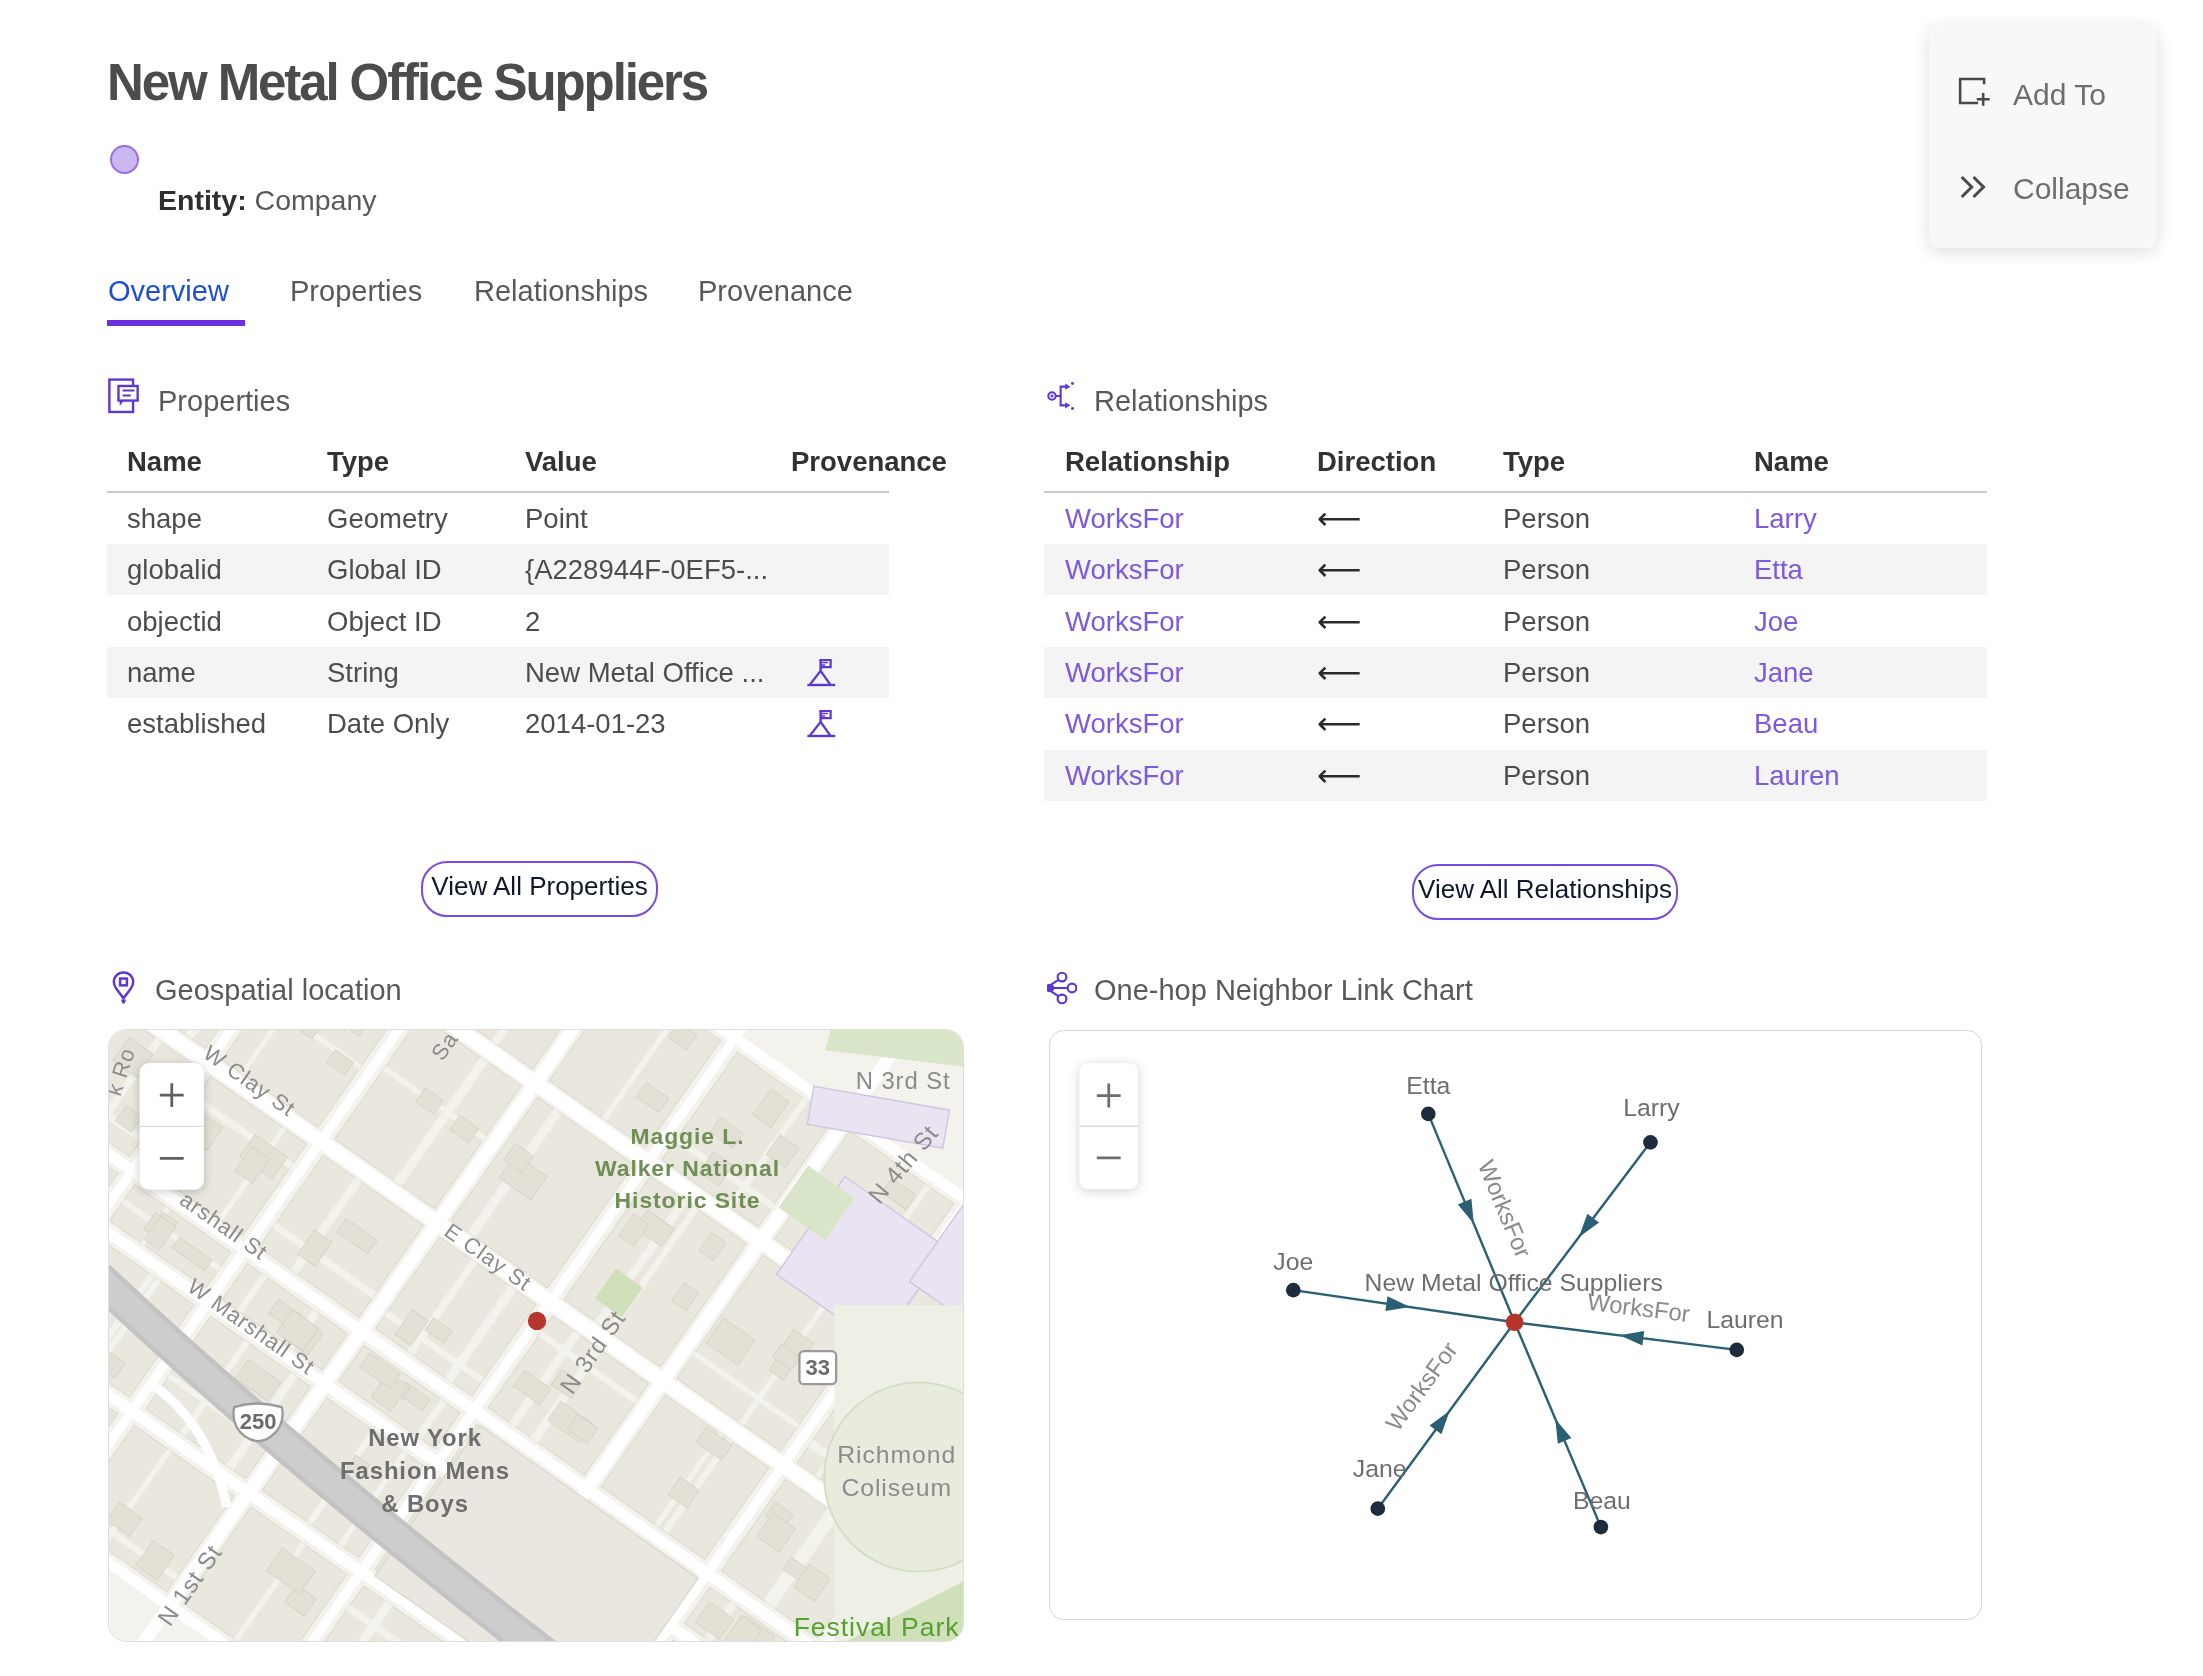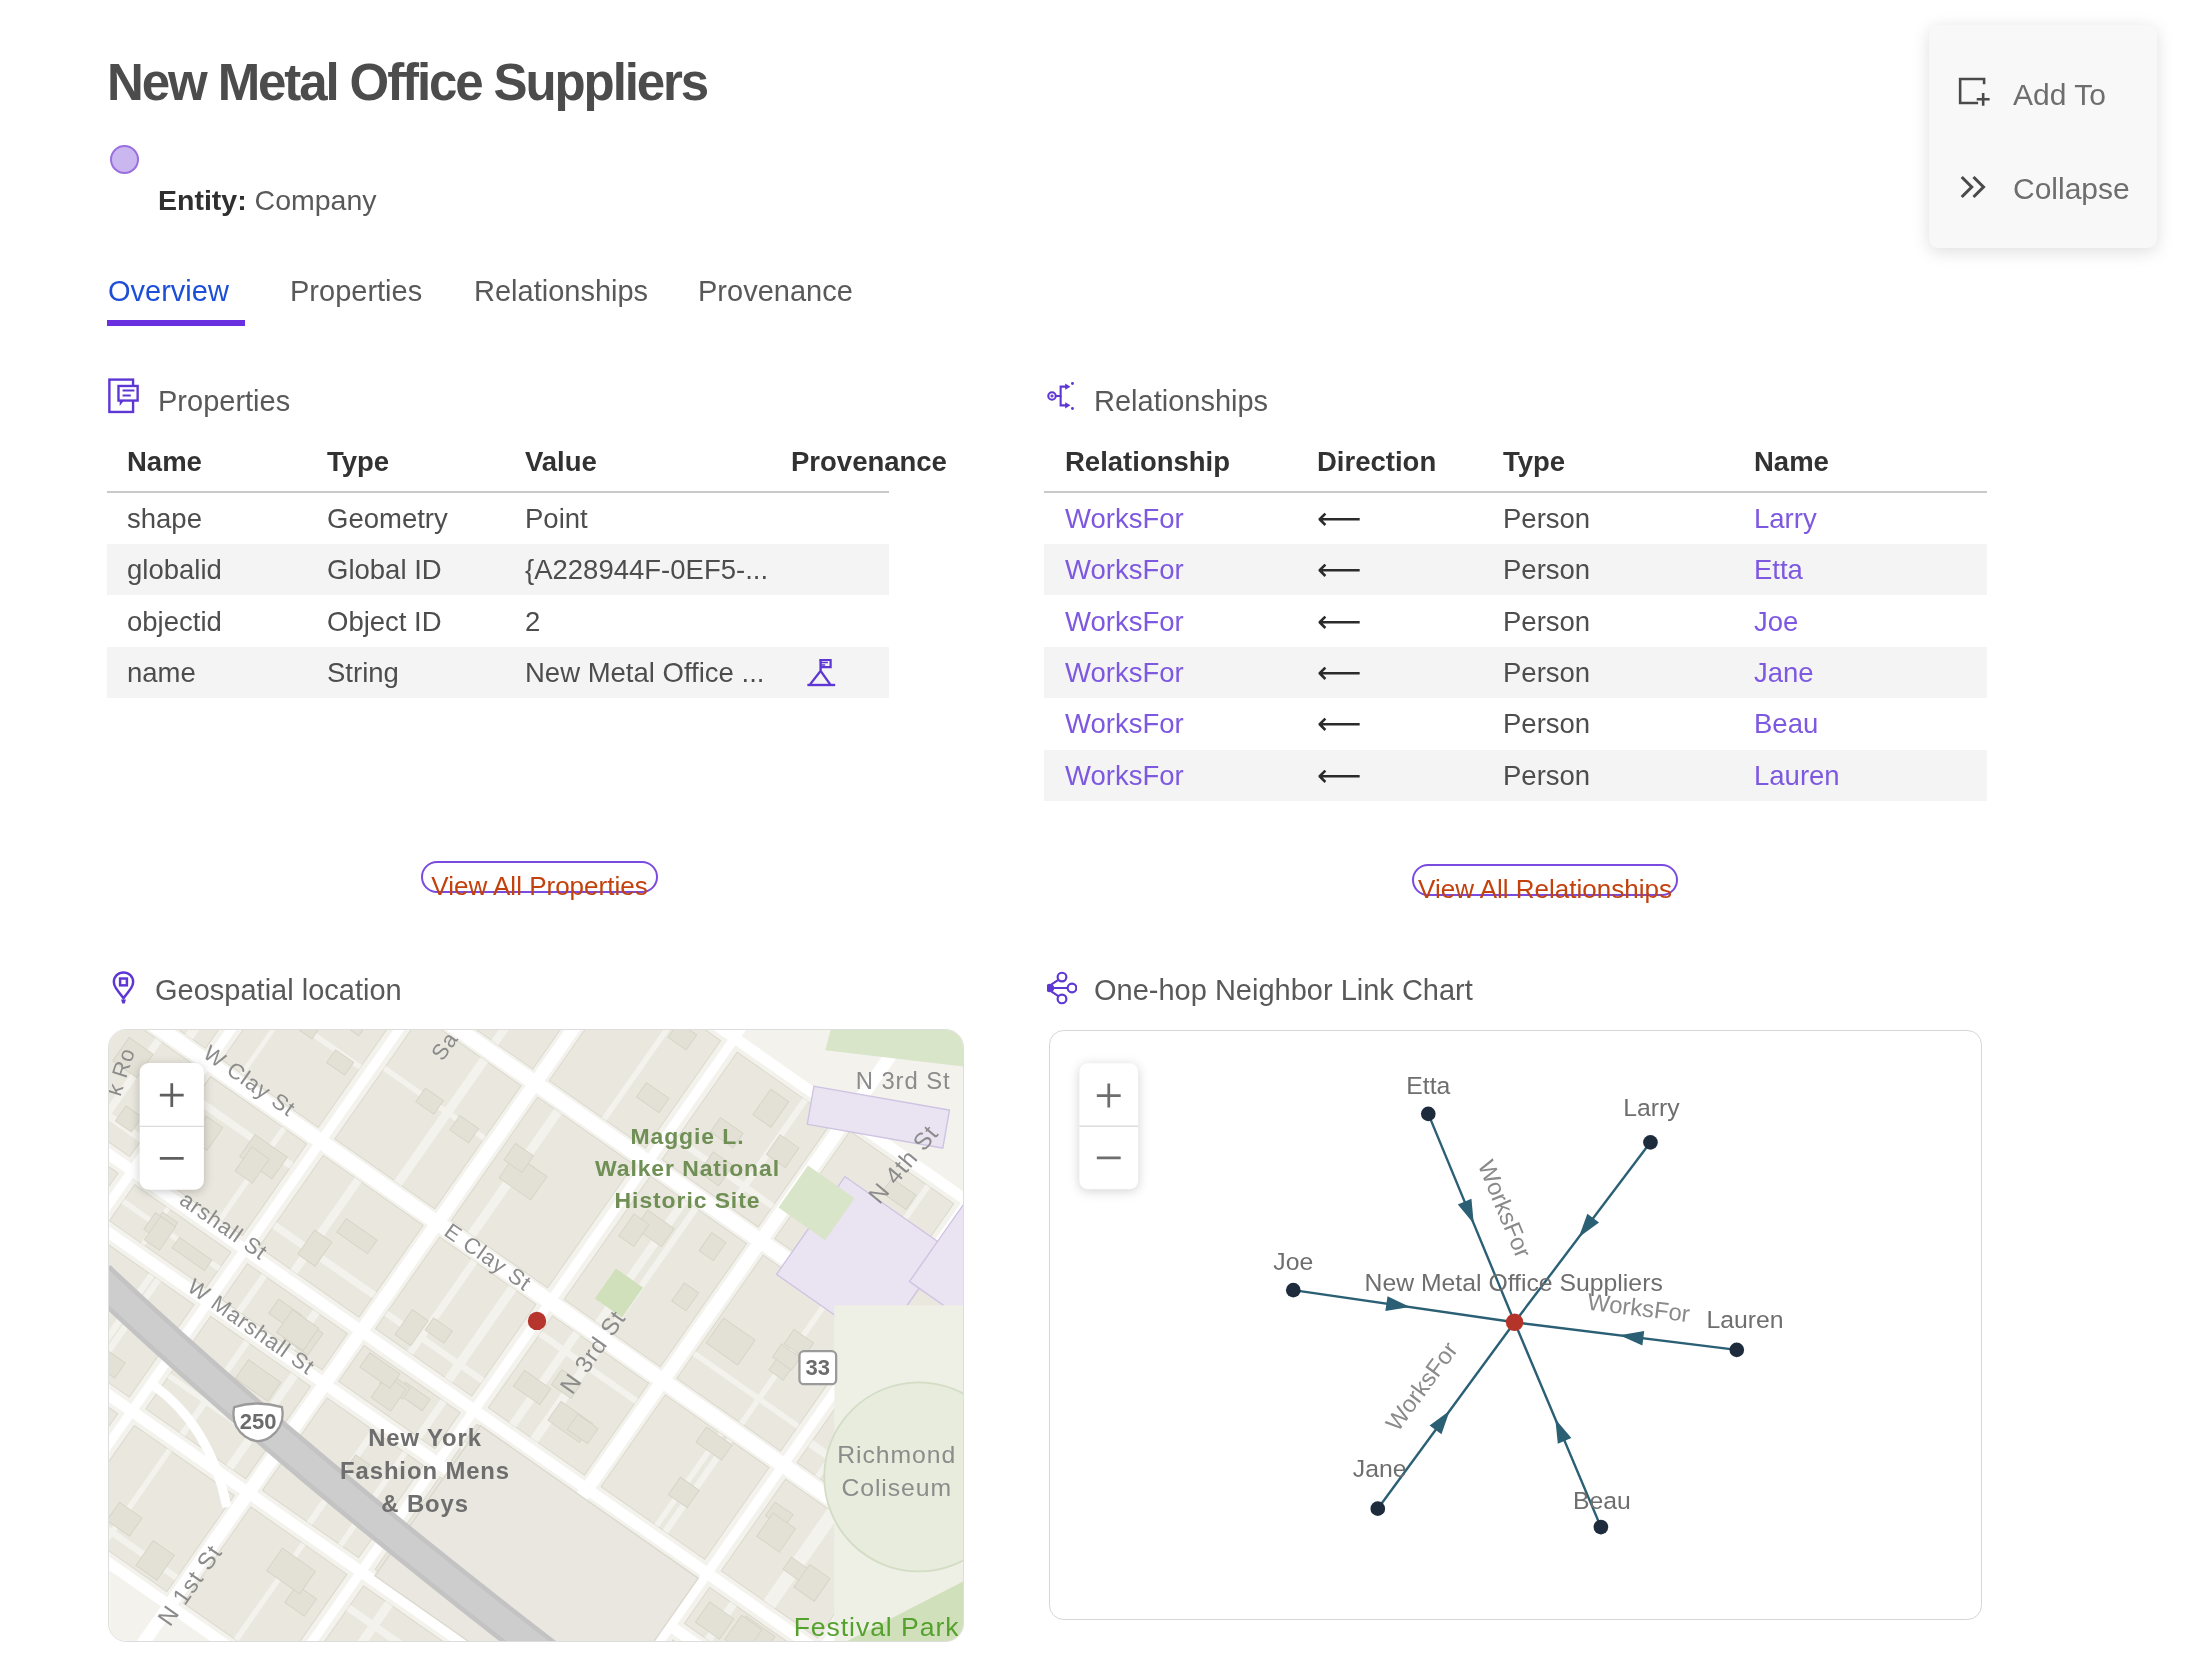--- a/index.html
+++ b/index.html
@@ -2,21 +2,21 @@
 <html style="font-size:14.7px"><head><meta charset="utf-8">
 <style>
 * { margin:0; padding:0; box-sizing:border-box; }
 body { width:2204px; height:1677px; background:#ffffff; font-family:"Liberation Sans", sans-serif; position:relative; overflow:hidden; }
 .abs { position:absolute; }
 .sechead { position:absolute; font-size:29px; color:#595959; }
 .thead { position:absolute; top:13px; height:37px; font-size:27.5px; font-weight:bold; color:#323232; white-space:nowrap; }
 .hline { position:absolute; left:0; right:0; top:58px; height:1.8px; background:#c9c9c9; }
 .trow { position:absolute; left:0; right:0; height:51px; }
 .trow span { position:absolute; top:0; height:51px; line-height:51px; font-size:27.5px; color:#4d4d4d; white-space:nowrap; }
-.pillbtn { position:absolute; border:2.3px solid #7a4be0; border-radius:26px; color:#c2410c; font-size:26px; height:32px; line-height:46px; text-align:center; background:#fff; white-space:nowrap; }
+.pillbtn { position:absolute; border:2.3px solid #7a4be0; border-radius:26px; color:#0f172a; font-size:26px; height:56px; line-height:46px; text-align:center; background:#fff; white-space:nowrap; }
 </style></head>
 <body>
 
 <div class="abs" style="left:107px;top:53px;font-size:51px;font-weight:bold;color:#4c4c4c;letter-spacing:-2.1px;">New Metal Office Suppliers</div>
 
 <div class="abs" style="left:110px;top:145px;width:29px;height:29px;border-radius:50%;background:#cbb7f0;border:2.8px solid #9a6fe0;"></div>
 <div class="abs" style="left:158px;top:146px;font-size:28.5px;line-height:28.5px;margin-top:40px;"><b style="color:#2f2f2f">Entity:</b> <span style="color:#595959">Company</span></div>
 
 <div class="abs" style="left:1929px;top:25px;width:228px;height:223px;background:#f8f8f8;border-radius:9.2px;box-shadow:0 3.7px 16.5px rgba(0,0,0,0.13);"></div>
 <div class="abs" style="left:1956px;top:74px;"><svg width="35" height="35" viewBox="0 0 38 38">
@@ -60,20 +60,34 @@
     </div>
     <div class="trow" style="top:163px;">
       <span style="left:20px">objectid</span>
       <span style="left:220px">Object ID</span>
       <span style="left:418px">2</span>
     </div>
     <div class="trow" style="top:214px;background:#f4f4f4;">
       <span style="left:20px">name</span>
       <span style="left:220px">String</span>
       <span style="left:418px">New Metal Office ...</span>
+      <span style="left:699px;width:31px;height:51px;">
+        <svg width="31" height="31" viewBox="0 0 34 34" style="position:absolute;left:0;top:10px">
+          <path d="M 1.5 30.7 L 32 30.7" fill="none" stroke="#5d36d4" stroke-width="2.6"></path>
+          <path d="M 4.5 30 L 16 15.2 L 16 2.5" fill="none" stroke="#5d36d4" stroke-width="2.6"></path>
+          <path d="M 16 15.2 L 26.5 30" fill="none" stroke="#5d36d4" stroke-width="2.6"></path>
+          <path d="M 14.8 3.3 L 27 3.3 L 27 11.2 L 16 11.2" fill="#ffffff" fill-opacity="0" stroke="#5d36d4" stroke-width="2.4"></path>
+          <path d="M 16 6.1 L 24 6.1 M 16 8.8 L 21 8.8" stroke="#5d36d4" stroke-width="1.7"></path>
+        </svg>
+      </span>
+    </div>
+    <div class="trow" style="top:265px;">
+      <span style="left:20px">established</span>
+      <span style="left:220px">Date Only</span>
+      <span style="left:418px">2014-01-23</span>
       <span style="left:699px;width:31px;height:51px;">
         <svg width="31" height="31" viewBox="0 0 34 34" style="position:absolute;left:0;top:10px">
           <path d="M 1.5 30.7 L 32 30.7" fill="none" stroke="#5d36d4" stroke-width="2.6"></path>
           <path d="M 4.5 30 L 16 15.2 L 16 2.5" fill="none" stroke="#5d36d4" stroke-width="2.6"></path>
           <path d="M 16 15.2 L 26.5 30" fill="none" stroke="#5d36d4" stroke-width="2.6"></path>
           <path d="M 14.8 3.3 L 27 3.3 L 27 11.2 L 16 11.2" fill="#ffffff" fill-opacity="0" stroke="#5d36d4" stroke-width="2.4"></path>
           <path d="M 16 6.1 L 24 6.1 M 16 8.8 L 21 8.8" stroke="#5d36d4" stroke-width="1.7"></path>
         </svg>
       </span>
     </div>

